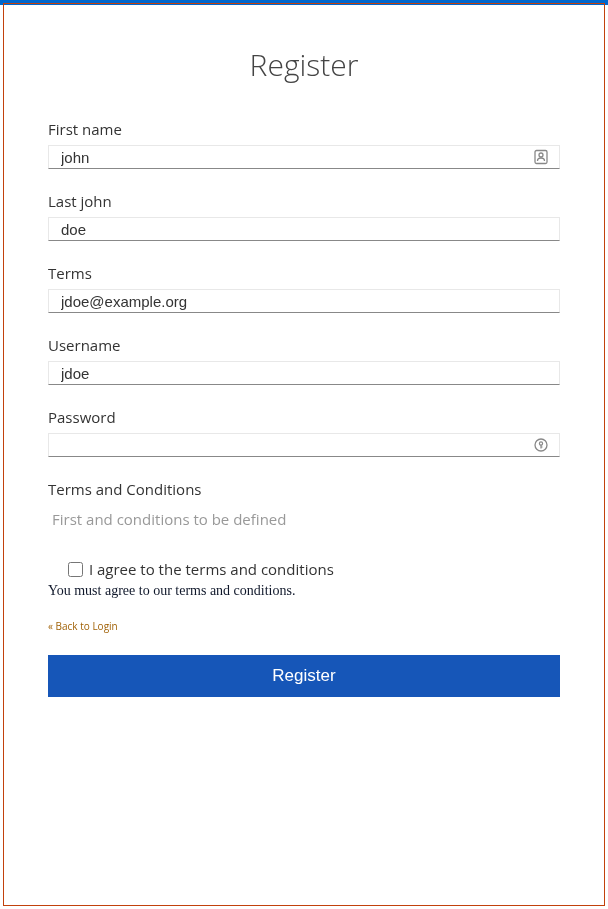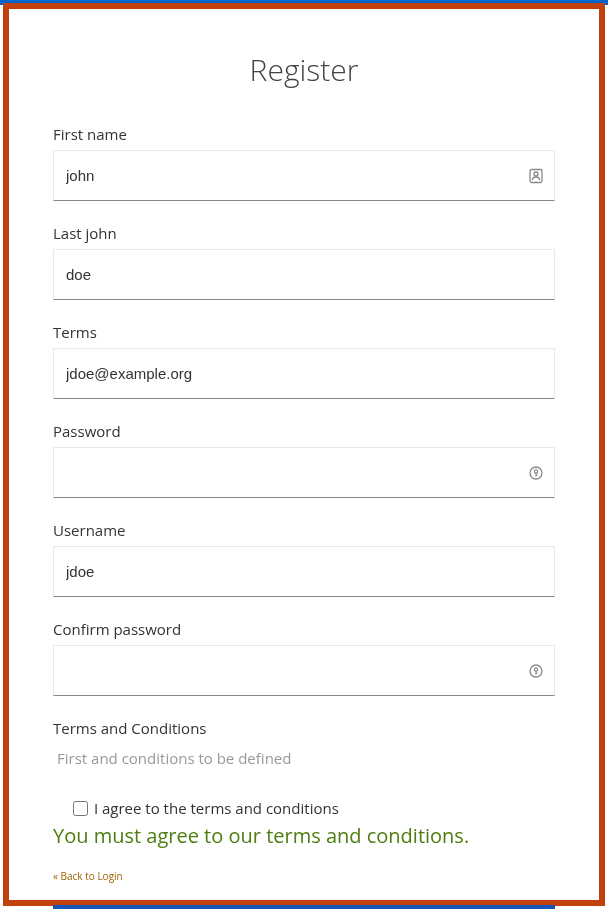--- a/index.html
+++ b/index.html
@@ -15,21 +15,21 @@
       width: 608px;
       height: 909px;
       position: relative;
     }
     .outer-border {
       position: absolute;
       top: 3px;
       left: 3px;
       right: 3px;
       bottom: 3px;
-      border: 6px solid #c2410c;
+      border: 1px solid #c2410c;
     }
     .top-bar {
       position: absolute;
       top: 0;
       left: 0;
       right: 0;
       height: 5px;
       background: #0066cc;
     }
     .content {
@@ -46,21 +46,21 @@
       margin-bottom: 22px;
     }
     .form-label {
       display: block;
       font-size: 15px;
       color: #333;
       margin-bottom: 6px;
     }
     .text-input {
       width: 100%;
-      height: 51px;
+      height: 24px;
       padding: 6px 12px;
       font-size: 15px;
       color: #333;
       background: #fff;
       border: 1px solid #e8e8e8;
       border-bottom: 1px solid #888;
       outline: none;
     }
     .input-wrap {
       position: relative;
@@ -97,22 +97,23 @@
       font-size: 15px;
       padding-left: 20px;
     }
     .checkbox-row input {
       width: 15px;
       height: 15px;
       vertical-align: -2px;
       margin-right: 2px;
     }
     .error-text {
-      color: #4d7c0f;
-      font-size: 20px;
+      color: #0f172a;
+      font-size: 14px;
+      font-family: Liberation Serif, serif;
     }
     .back-link {
       display: inline-block;
       margin-top: 20px;
       margin-bottom: 22px;
       color: #a16207;
       font-size: 10px;
       text-decoration: none;
     }
     .submit-btn {
@@ -156,53 +157,40 @@
     </div>
 
     <div class="form-group">
       <label class="form-label">Terms</label>
       <div class="input-wrap">
         <input type="text" class="text-input" value="jdoe@example.org" style="">
       </div>
     </div>
 
     <div class="form-group">
+      <label class="form-label">Username</label>
+      <div class="input-wrap">
+        <input type="text" class="text-input" value="jdoe" style="">
+      </div>
+    </div>
+
+    <div class="form-group">
       <label class="form-label">Password</label>
       <div class="input-wrap">
         <input type="password" class="text-input" value="" style="">
         <span class="field-icon">
           <svg width="16" height="16" viewBox="0 0 16 16">
             <circle cx="8" cy="8" r="6" fill="none" stroke="#888" stroke-width="1.3"></circle>
             <circle cx="8" cy="6.5" r="1.6" fill="none" stroke="#888" stroke-width="1.2"></circle>
             <path d="M8 8 L8 11.5 M8 10 L9.5 10" fill="none" stroke="#888" stroke-width="1.2"></path>
           </svg>
         </span>
       </div>
     </div>
 
-    <div class="form-group">
-      <label class="form-label">Username</label>
-      <div class="input-wrap">
-        <input type="text" class="text-input" value="jdoe" style="">
-      </div>
-    </div>
-
-    <div class="form-group">
-      <label class="form-label">Confirm password</label>
-      <div class="input-wrap">
-        <input type="password" class="text-input" value="" style="">
-        <span class="field-icon">
-          <svg width="16" height="16" viewBox="0 0 16 16">
-            <circle cx="8" cy="8" r="6" fill="none" stroke="#888" stroke-width="1.3"></circle>
-            <circle cx="8" cy="6.5" r="1.6" fill="none" stroke="#888" stroke-width="1.2"></circle>
-            <path d="M8 8 L8 11.5 M8 10 L9.5 10" fill="none" stroke="#888" stroke-width="1.2"></path>
-          </svg>
-        </span>
-      </div>
-    </div>
 
     <div class="terms-group">
       <span class="terms-label">Terms and Conditions</span>
       <div class="terms-body">First and conditions to be defined</div>
     </div>
 
     <div class="checkbox-row">
       <input type="checkbox" style="">
       <span>I agree to the terms and conditions</span>
     </div>

